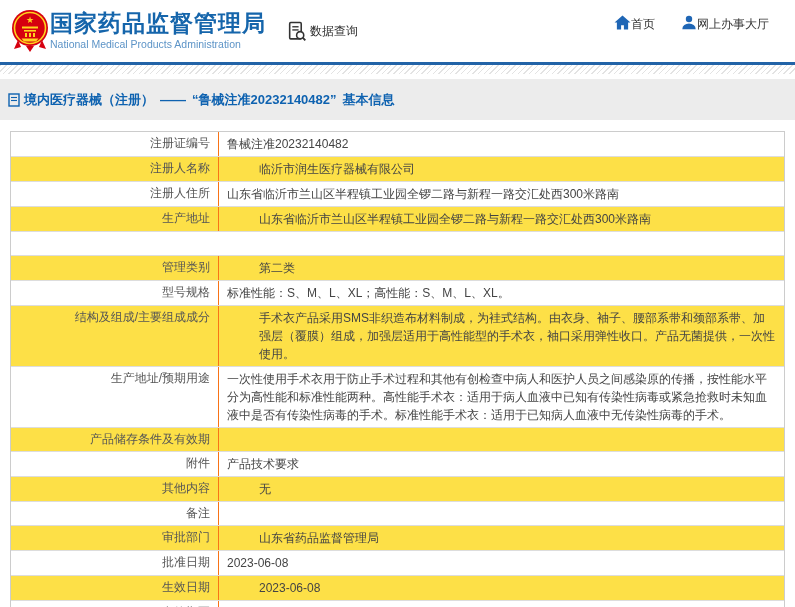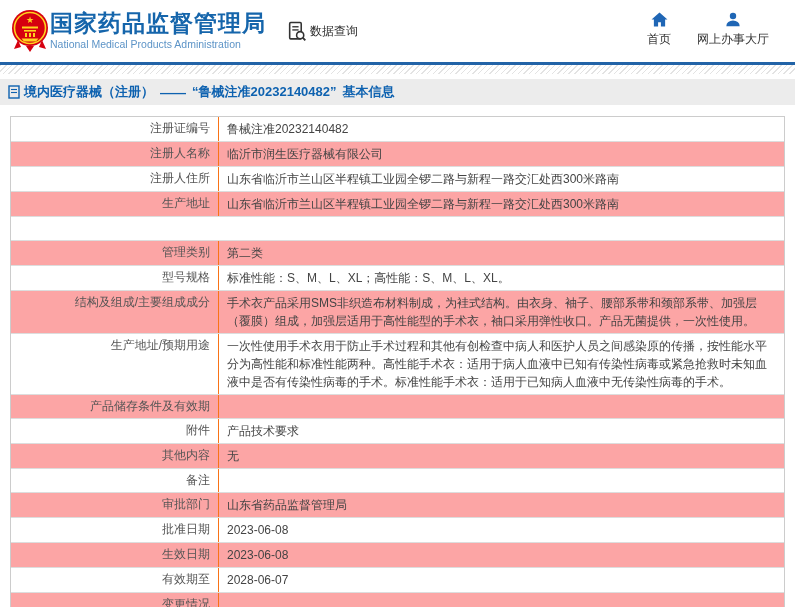--- a/index.html
+++ b/index.html
@@ -13,39 +13,39 @@
   
   .header { height:62px; display:flex; align-items:center; position:relative; background:#fff; }
   .logo-group { display:flex; align-items:center; margin-left:10px; }
   .emblem { width:40px; height:44px; flex:0 0 auto; }
   .org-names { margin-left:0; line-height:1.1; }
   .org-cn { font-size:23px; font-weight:bold; color:#1565ab; letter-spacing:1px; }
   .org-en { font-size:10.5px; color:#5d94c7; margin-top:3px; }
   .data-query { display:flex; align-items:center; margin-left:20px; cursor:pointer; }
   .data-query-label { font-size:12px; color:#2b2b2b; margin-left:3px; }
   .header-nav { position:absolute; right:26px; top:12px; display:flex; gap:26px; }
-  .nav-item { display:flex; flex-direction:column; align-items:center; cursor:pointer; }
+  .nav-item { display:flex; flex-direction:row; align-items:center; cursor:pointer; }
   .nav-item .nav-label { font-size:12px; color:#333; margin-top:4px; white-space:nowrap; }
 
   
   .blue-line { height:3px; background:#2263a7; }
   .hatch-band { height:9px;
     background:repeating-linear-gradient(135deg,#e3e3e3 0,#e3e3e3 1px,#ffffff 1px,#ffffff 4px); }
   .gap-small { height:5px; background:#fff; }
-  .breadcrumb-bar { height:26px; background:#ececec; display:flex; align-items:center;
+  .breadcrumb-bar { height:41px; background:#ececec; display:flex; align-items:center;
     padding:0 8px; font-size:13px; font-weight:600; color:#0e62b0; }
   .breadcrumb-bar .crumb { margin-right:6px; white-space:nowrap; }
   .breadcrumb-bar .doc-ic { margin-right:4px; display:flex; align-items:center; }
   .gap-table { height:11px; background:#fff; }
 
   
   .table-wrap { margin:0 10px; border:1px solid #ccc; border-bottom:3px solid #cdcdcd; }
   .trow { display:flex; border-bottom:1px solid #ddd; min-height:24px; background:#fff; }
   .trow:last-child { border-bottom:none; }
-  .trow.alt { background:#fca5a5; }
+  .trow.alt { background:#fde047;gap:32px; }
   .tlabel { width:208px; flex:0 0 auto; border-right:1px solid #f97316;
     display:flex; align-items:flex-start; justify-content:flex-end;
     padding:3px 8px 3px 4px; text-align:right;
     font-size:12px; color:#555; line-height:16px; }
   .tvalue { flex:1; display:flex; align-items:center;
     padding:3px 8px; font-size:12px; color:#444; line-height:18px; }
 </style>
 </head>
 <body>
 

